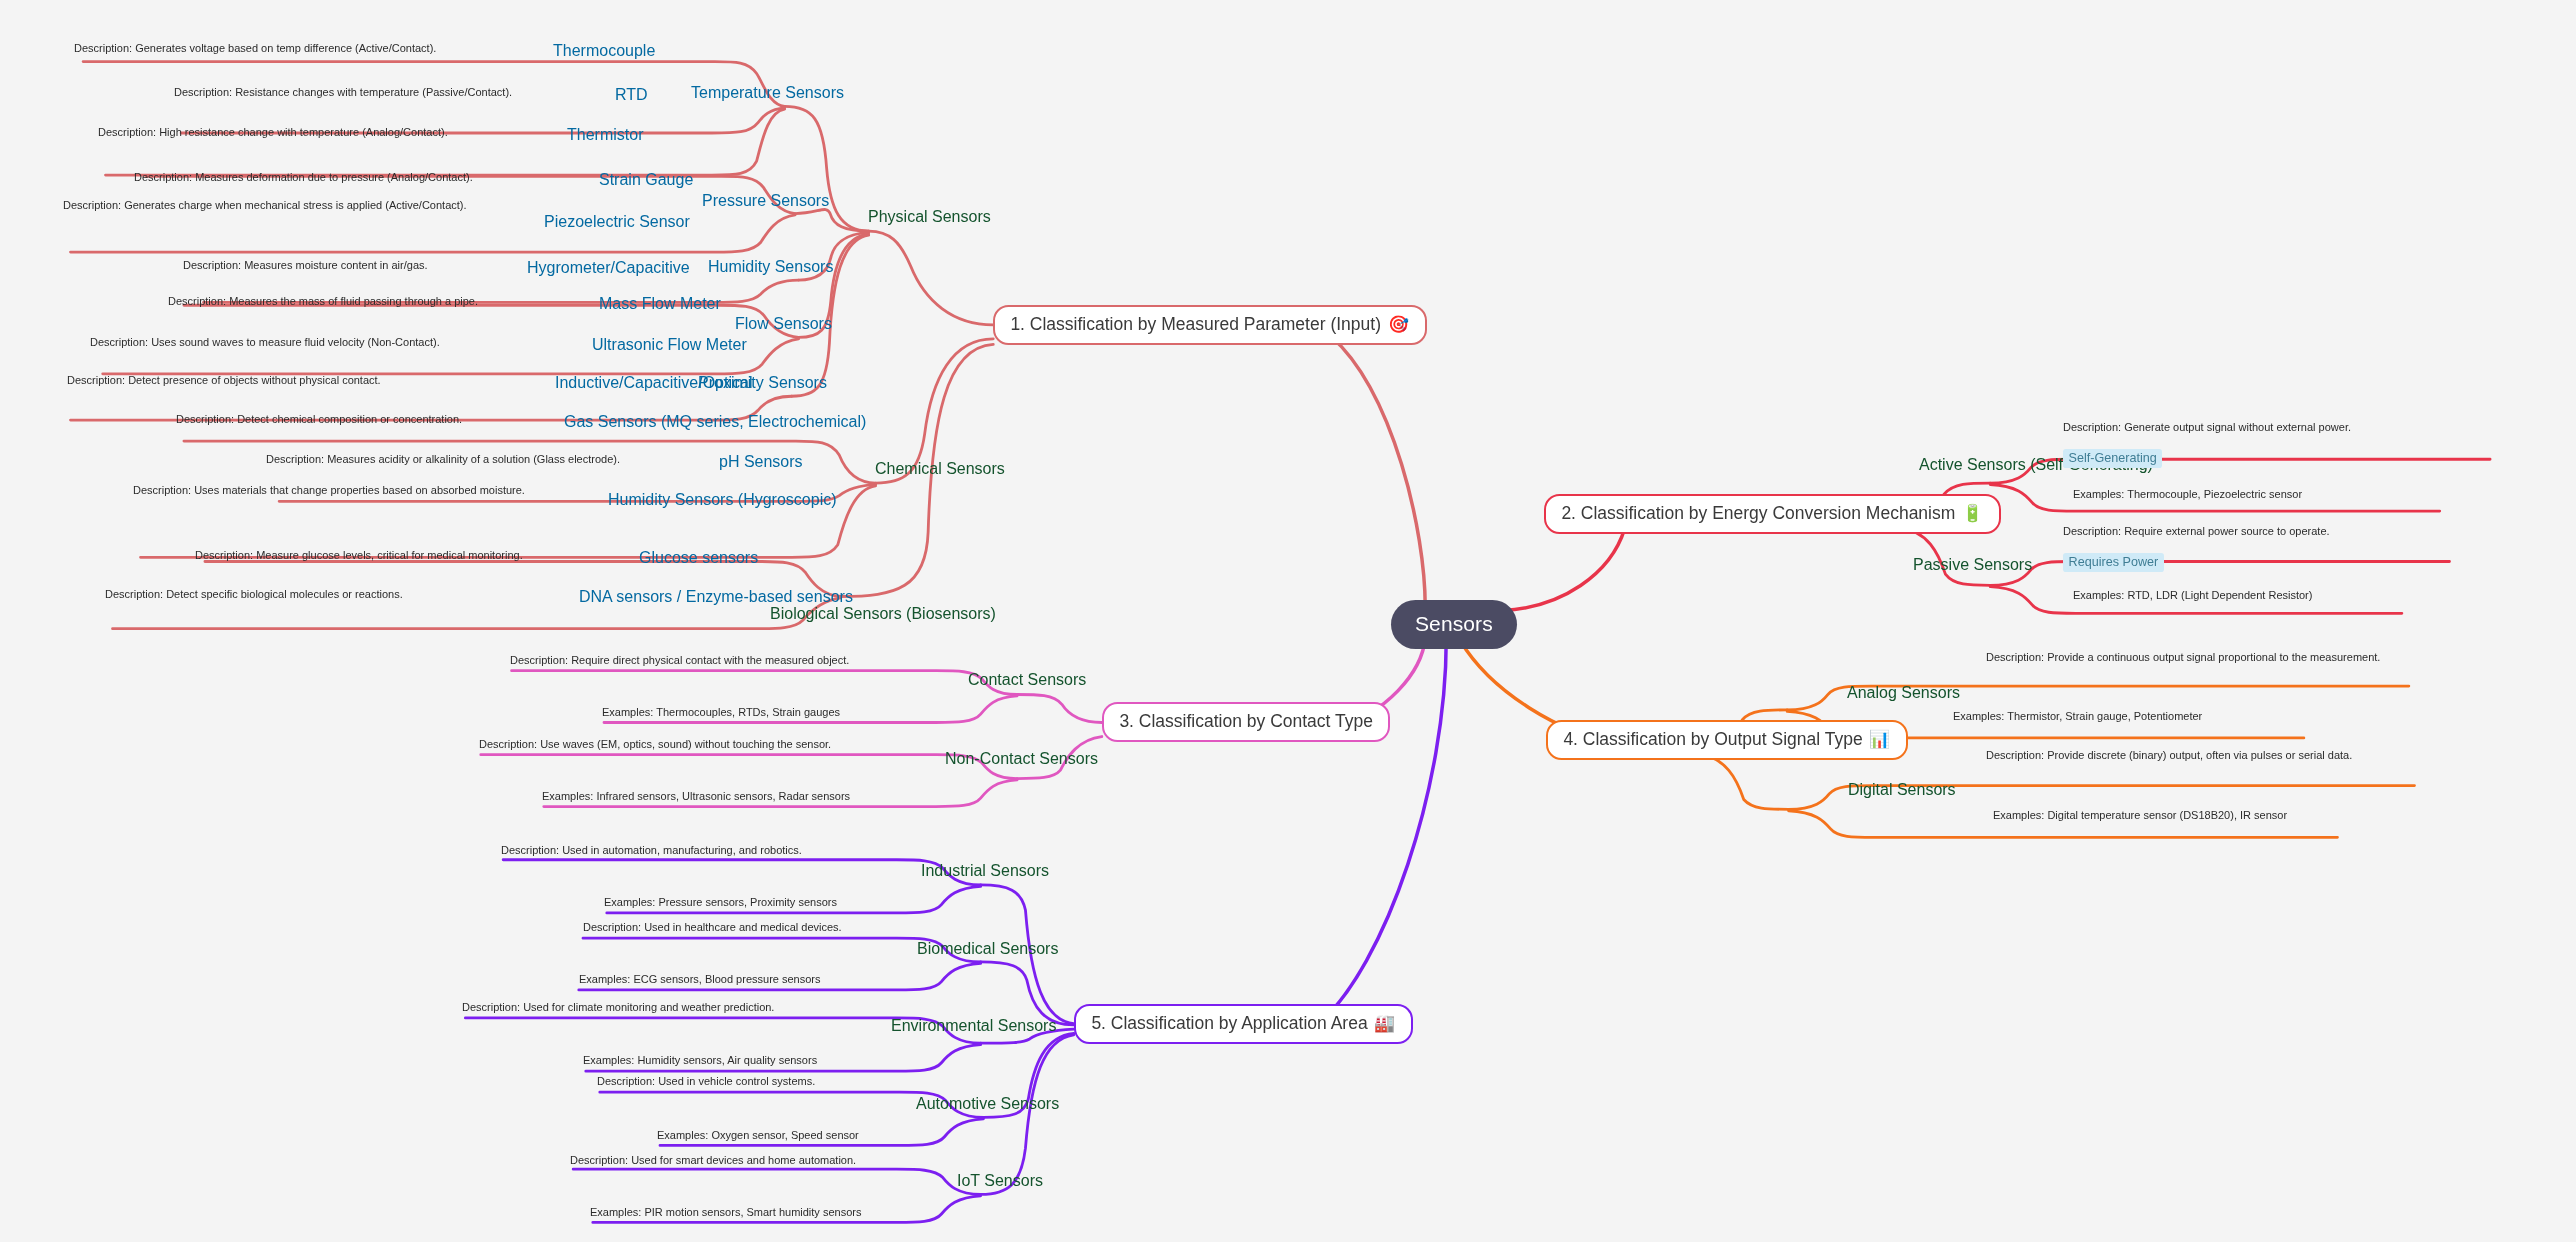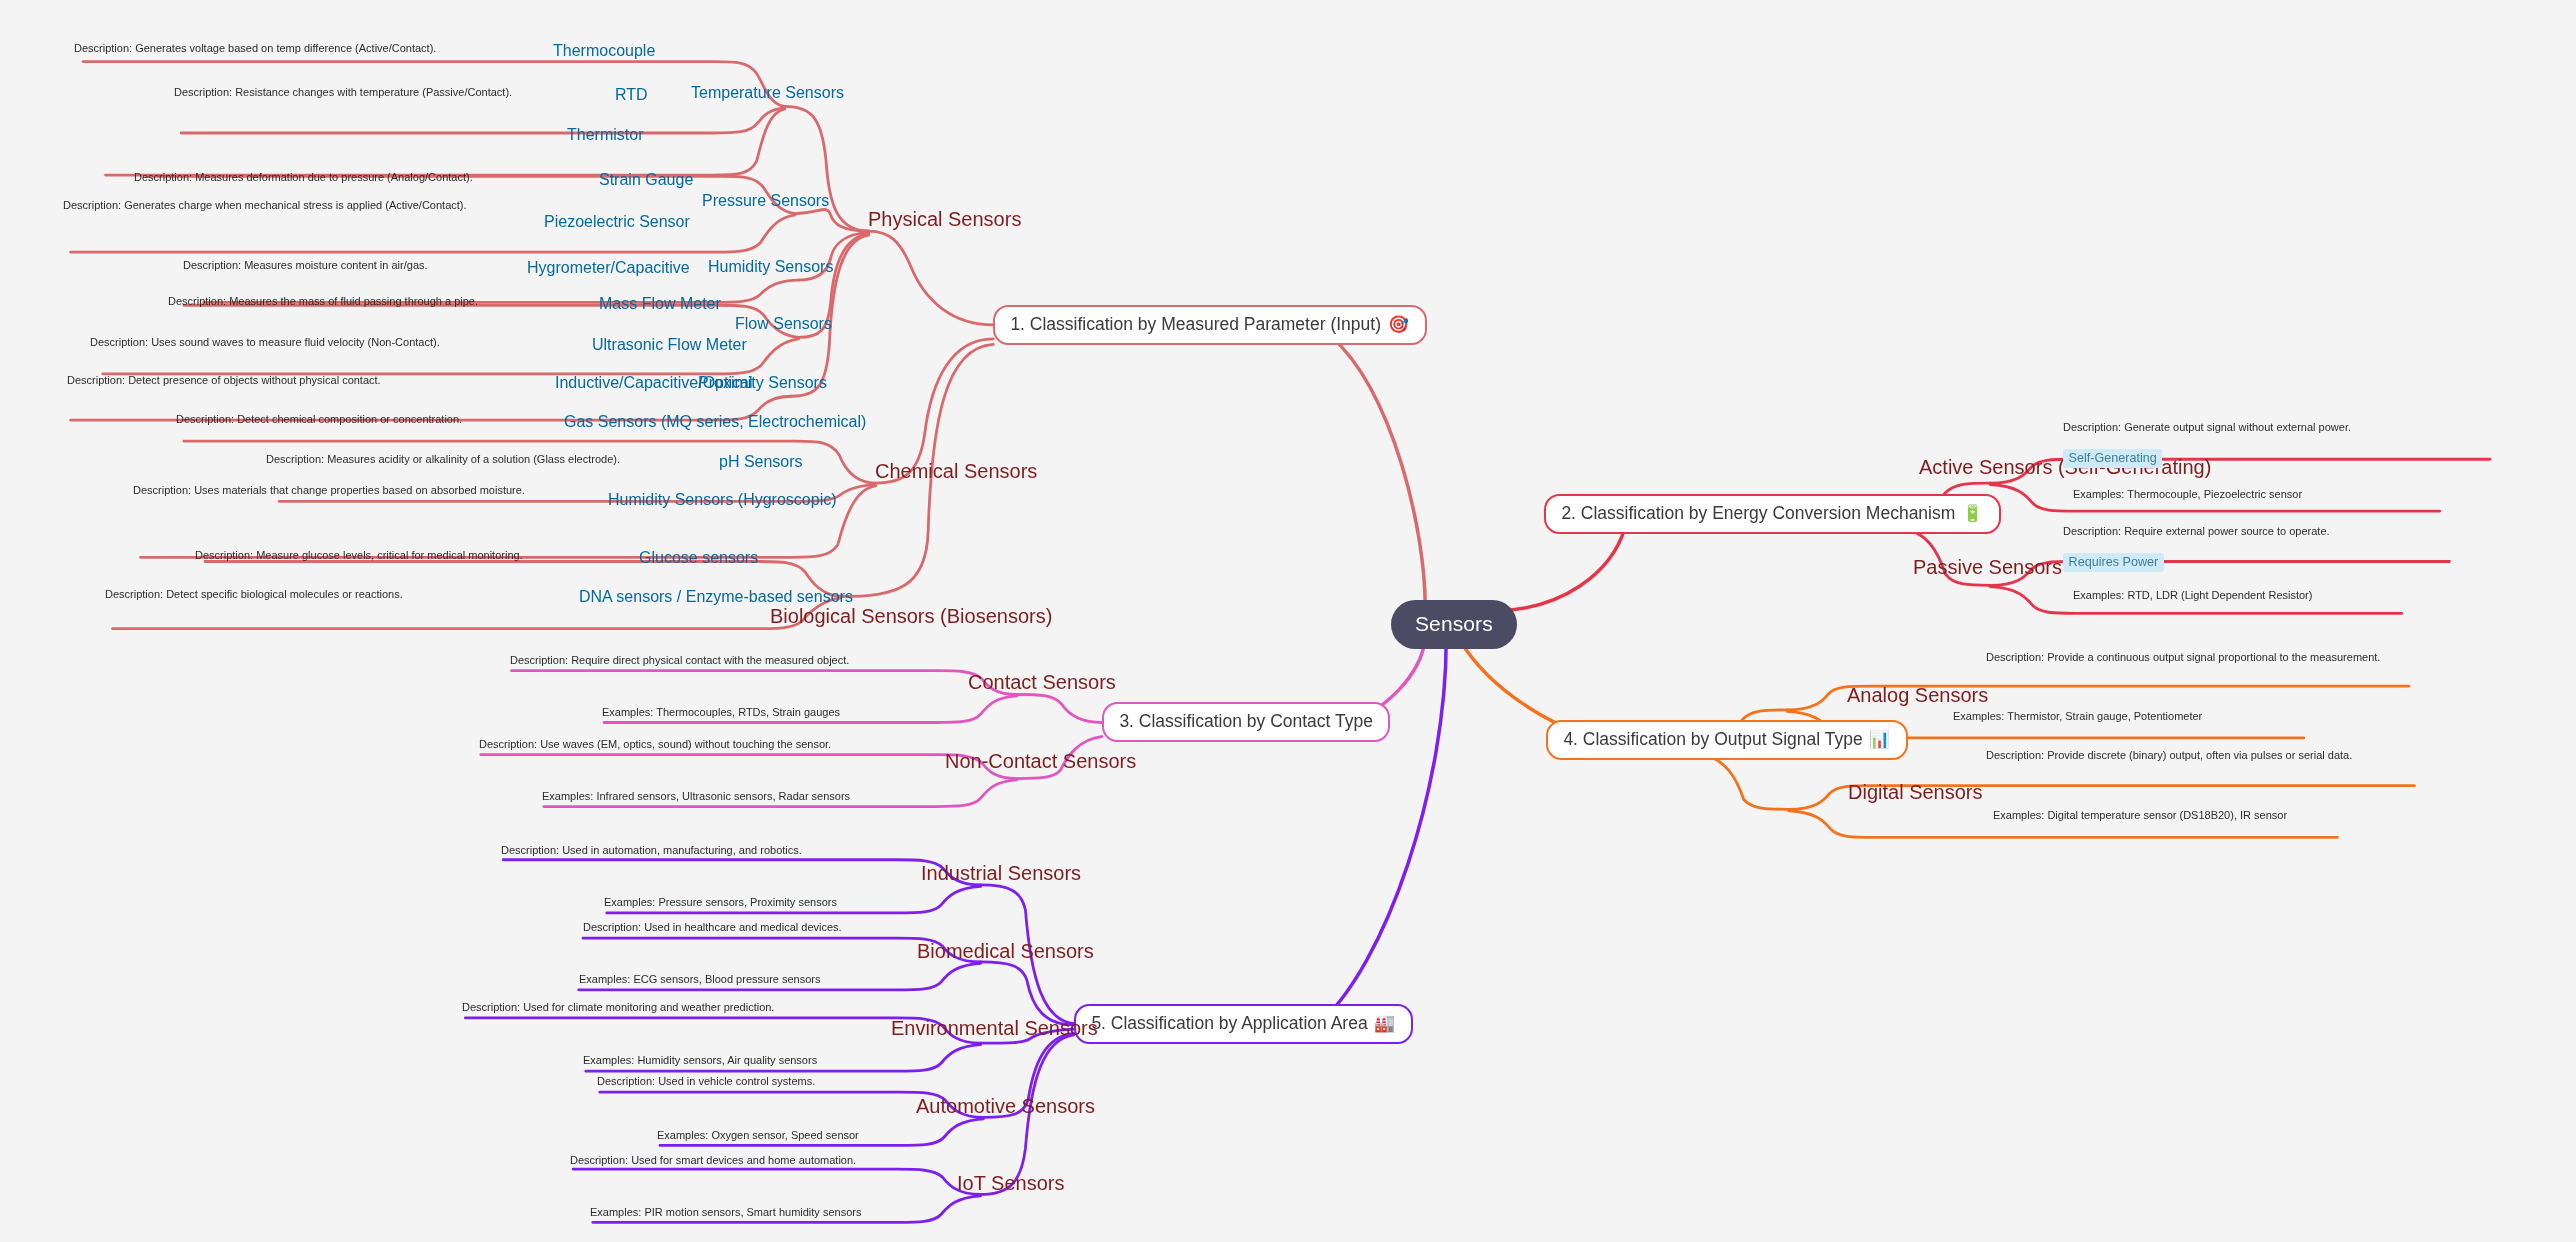--- a/index.html
+++ b/index.html
@@ -44,22 +44,22 @@
     padding: 7px 15.4px;
     font-size: 17.5px;
     color: #3a3a3a;
     display: flex;
     align-items: center;
     gap: 7px;
   }
   .cat-node .emoji { font-size: 17px; line-height: 1; }
   
   .branch-node {
-    font-size: 20px;
-    color: #7f1d1d;
+    font-size: 16px;
+    color: #14532d;
   }
   
   .item-node {
     font-size: 16px;
     color: #0369a1;
   }
   
   .leaf-node {
     font-size: 11px;
     color: #2b2b2b;
@@ -199,20 +199,21 @@
   <div class="node item-node" style="left:735px;top:314px;">Flow Sensors</div>
   <div class="node item-node" style="left:698px;top:373px;">Proximity Sensors</div>
 
   <div class="node item-node" style="left:553px;top:41px;">Thermocouple</div>
   <div class="node leaf-node" style="left:74px;top:41px;width:462px;">Description: Generates voltage based on temp difference (Active/Contact).</div>
 
   <div class="node item-node" style="left:615px;top:85px;">RTD</div>
   <div class="node leaf-node" style="left:174px;top:85px;width:434px;">Description: Resistance changes with temperature (Passive/Contact).</div>
 
   <div class="node item-node" style="left:567px;top:125px;">Thermistor</div>
+  <div class="node leaf-node" style="left:98px;top:125px;width:462px;">Description: High resistance change with temperature (Analog/Contact).</div>
 
   <div class="node item-node" style="left:599px;top:170px;">Strain Gauge</div>
   <div class="node leaf-node" style="left:134px;top:170px;width:455px;">Description: Measures deformation due to pressure (Analog/Contact).</div>
 
   <div class="node item-node" style="left:544px;top:212px;">Piezoelectric Sensor</div>
   <div class="node leaf-node" style="left:63px;top:198px;width:448px;">Description: Generates charge when mechanical stress is applied (Active/Contact).</div>
 
   <div class="node item-node" style="left:527px;top:258px;">Hygrometer/Capacitive</div>
   <div class="node leaf-node" style="left:183px;top:258px;width:336px;">Description: Measures moisture content in air/gas.</div>
 

